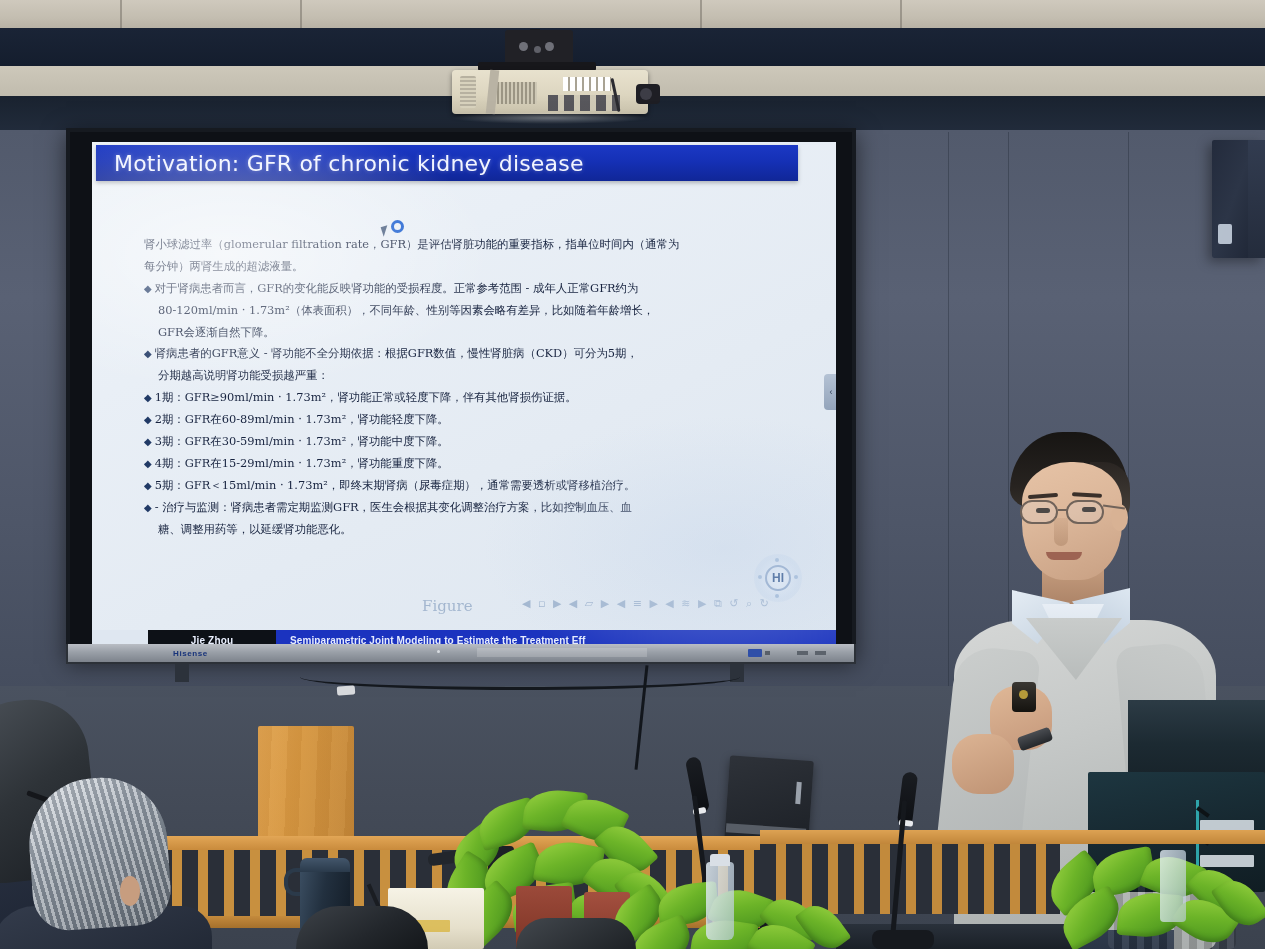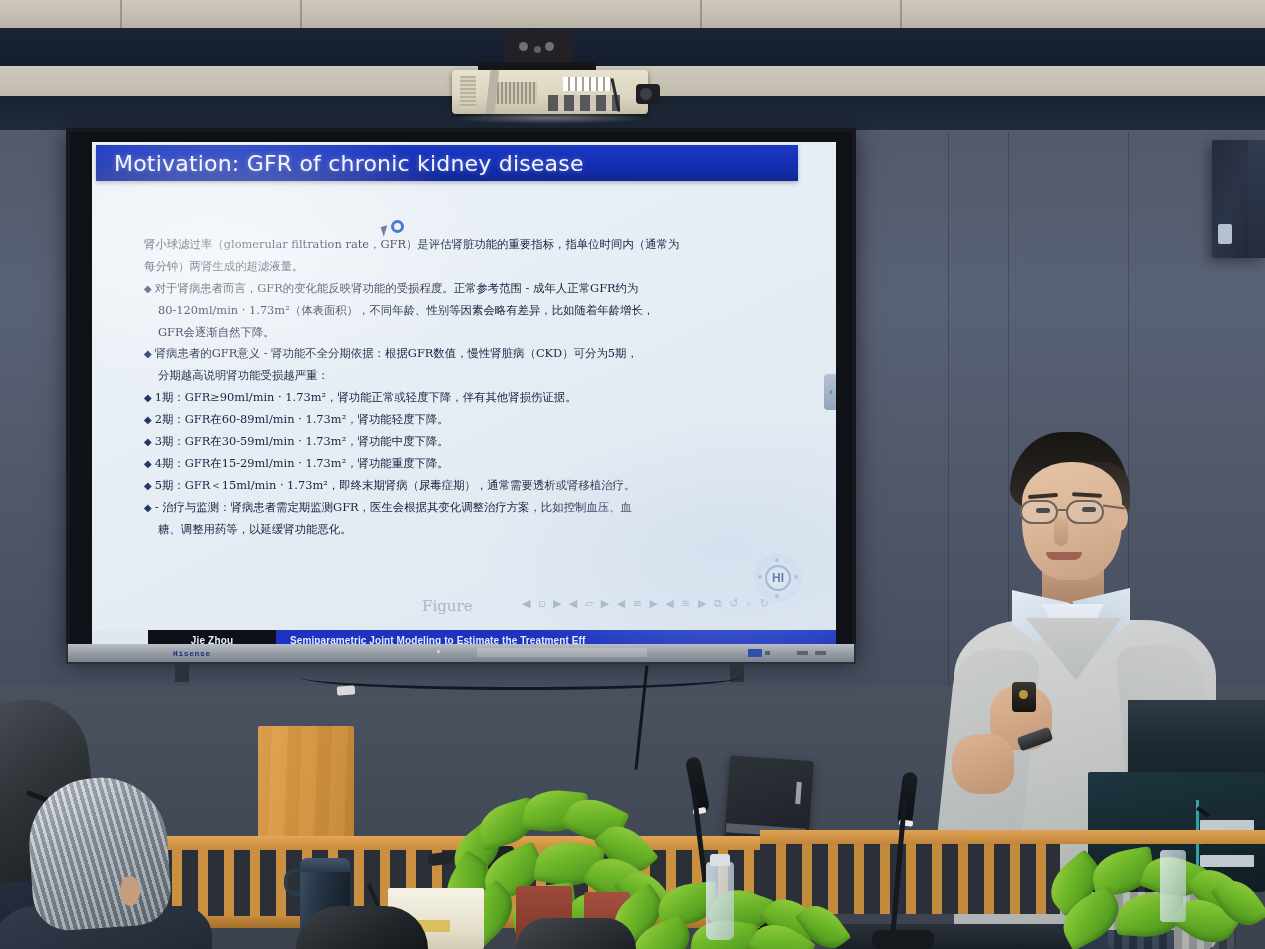--- a/index.html
+++ b/index.html
@@ -122,21 +122,20 @@
   }
   .display-bezel-bottom {
     position:absolute; left:66px; top:644px; width:790px; height:20px;
     background:linear-gradient(180deg,#b9bdc4 0%,#9aa0a8 45%,#7d838c 100%);
     border:2px solid #2c3138; border-top:none;
     display:flex; align-items:center;
   }
   .hisense-logo {
     font-size:8px; font-weight:bold; color:#18337a; letter-spacing:.6px;
     margin-left:105px;
-    font-family:Liberation Mono, monospace;
   }
   .bezel-ctrl {
     position:absolute; right:92px; top:5px; width:14px;height:8px;
     background:#2f4fa8; border-radius:1px;
   }
   .bezel-ctrl2 {
     position:absolute; right:84px; top:7px; width:5px;height:4px; background:#585f68;
   }
   .bezel-ir1 { position:absolute; right:46px; top:7px; width:11px;height:4px;background:#5c636c;}
   .bezel-ir2 { position:absolute; right:28px; top:7px; width:11px;height:4px;background:#5c636c;}

